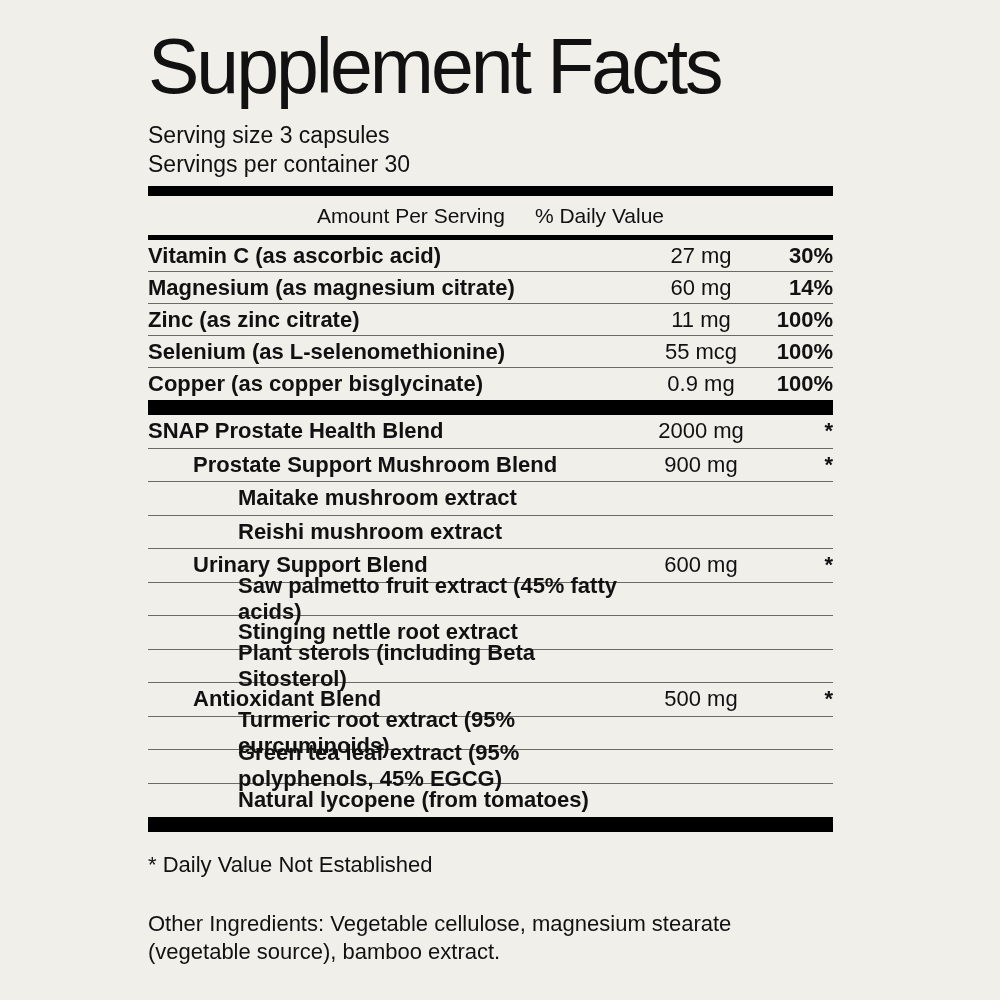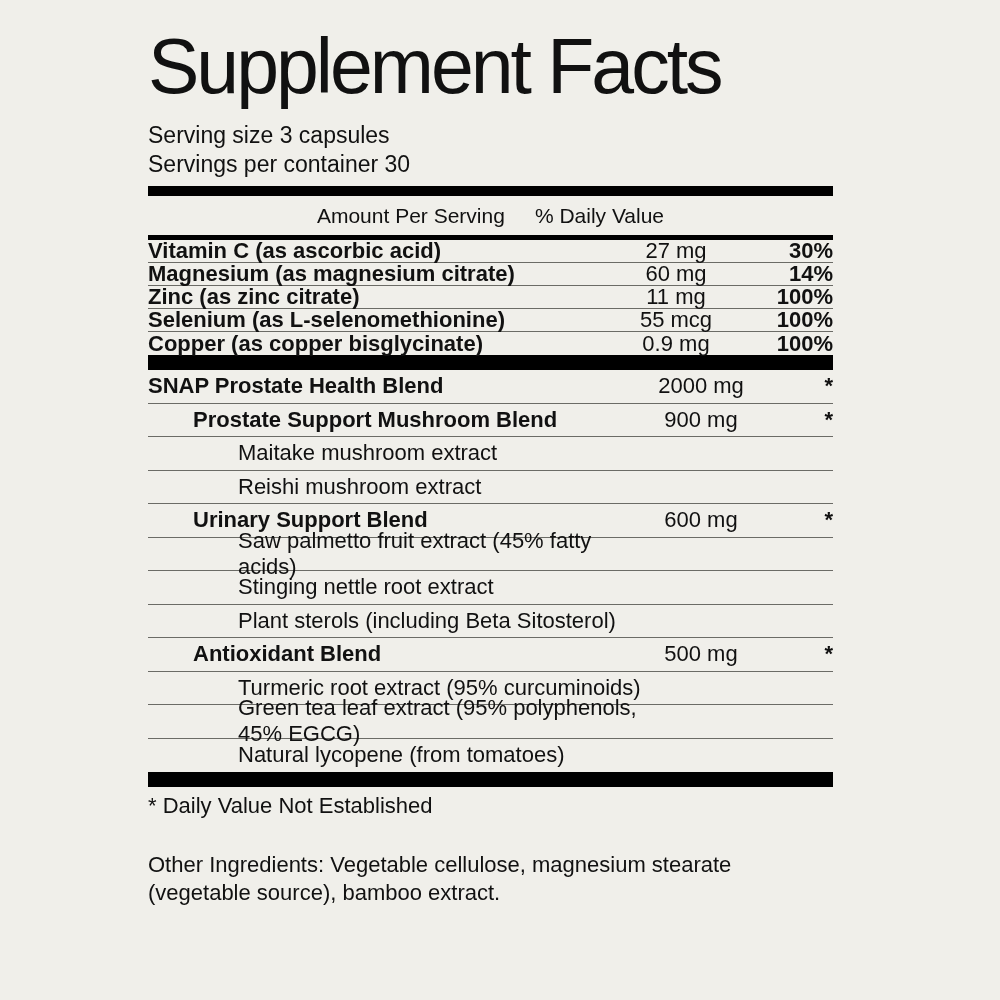--- a/index.html
+++ b/index.html
@@ -55,40 +55,40 @@
     height:5px;
     background:var(--bar);
   }
   .rows .row{
     display:flex;
     align-items:center;
     border-bottom:1.5px solid var(--sep);
     font-size:22px;
   }
   .rows .row:last-child{border-bottom:none;}
-  .nutrient-rows .row{height:23px;gap:25px;}
+  .nutrient-rows .row{height:32px;}
   .blend-rows .row{height:33.5px;}
-  .row .name{flex:1;font-weight:normal;}
+  .row .name{flex:1;font-weight:bold;}
   .row .name.bold{font-weight:bold;}
   .row .name.indent1{padding-left:45px;}
   .row .name.indent2{padding-left:90px;}
   .row .amount{
     width:120px;
     text-align:center;
     font-weight:normal;
     white-space:nowrap;
   }
   .row .dv{
     width:72px;
     text-align:right;
     font-weight:bold;
   }
   .row .dv.star{font-weight:bold;}
   .footnote{
-    margin-top:6px;
+    margin-top:20px;
     font-size:22px;
   }
   .other-ingredients{
     margin-top:32px;
     font-size:22px;
     line-height:28px;
     max-width:660px;
   }
 </style>
 </head>

